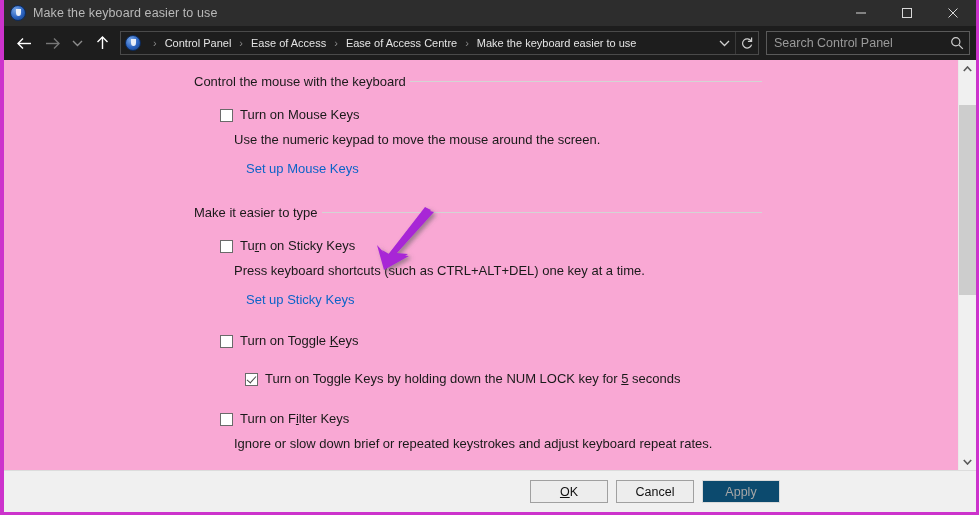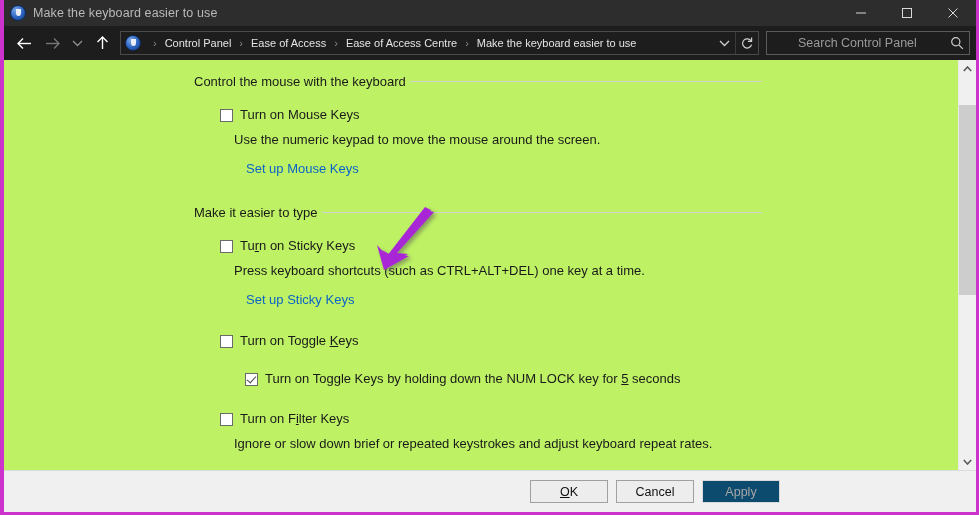--- a/index.html
+++ b/index.html
@@ -142,21 +142,20 @@
   .searchbox {
     width: 204px;
     height: 24px;
     margin-left: 7px;
     border: 1px solid #5a5a5a;
     background: #1d1d1d;
     display: flex;
     align-items: center;
     flex: none;
     box-sizing: border-box;
-    padding-left: 24px;
   }
   .search-text {
     color: #9a9a9a;
     font-size: 12.5px;
     padding-left: 7px;
     flex: 1 1 auto;
     white-space: nowrap;
   }
   .search-icon {
     width: 24px; height: 22px;
@@ -170,21 +169,21 @@
     flex: 1 1 auto;
     position: relative;
     background: #ffffff;
     display: flex;
     min-height: 0;
   }
   .content {
     flex: 1 1 auto;
     position: relative;
     overflow: hidden;
-    background: #bef264;
+    background: #f9a8d4;
   }
   .page {
     position: absolute;
     left: 0; top: 0; right: 0;
     padding: 12px 0 0 0;
   }
 
   .section { margin: 0 0 0 0; }
   .section-head {
     display: flex;

